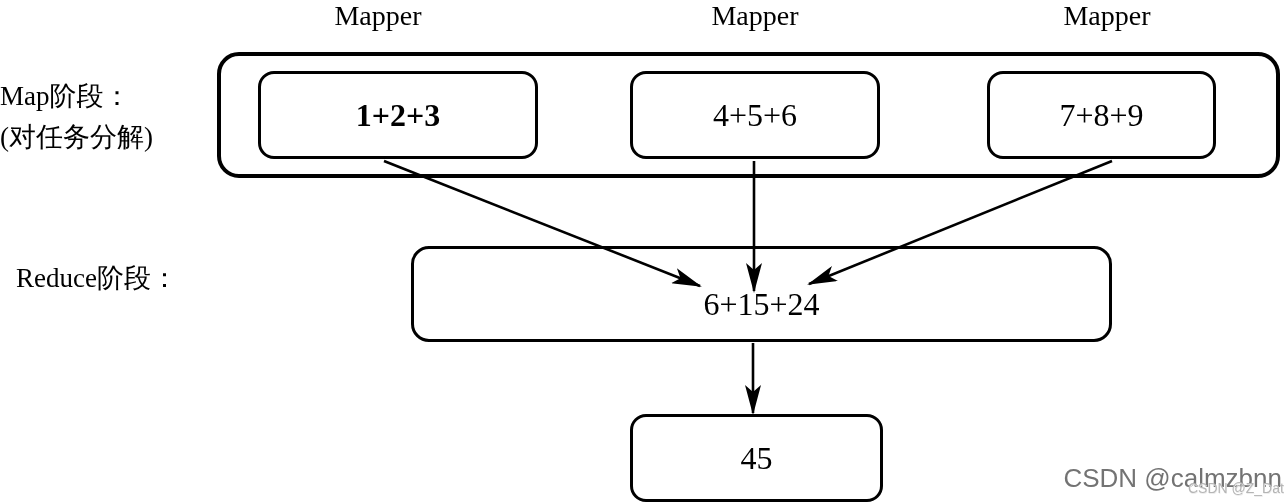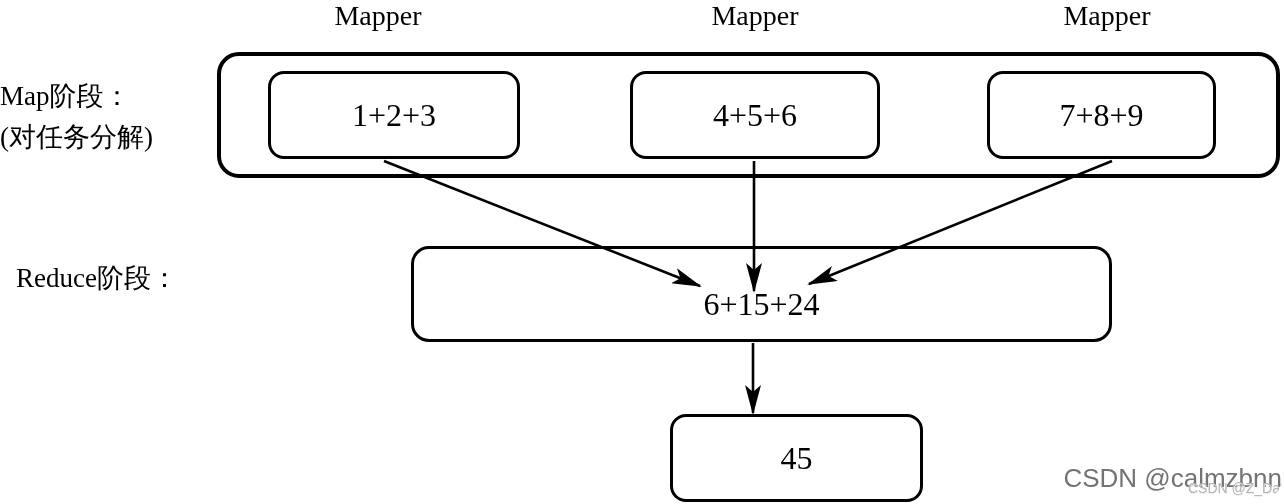--- a/index.html
+++ b/index.html
@@ -3,21 +3,20 @@
 <meta charset="utf-8">
 <style>
   html,body{margin:0;padding:0;background:#ffffff;}
   #canvas{
     position:relative;
     width:1284px;height:504px;
     background:#ffffff;
     overflow:hidden;
     font-family:"Liberation Serif","DejaVu Serif",serif;
     color:#000;
-    border-radius:31px;
   }
   .abs{position:absolute;}
   .mapper-label{
     font-size:28px;
     text-align:center;
     width:160px;
     top:0px;
     line-height:32px;
   }
   .stage-label{
@@ -40,33 +39,32 @@
   #outer-map-box{
     left:217px;top:52px;width:1063px;height:126px;
     border-width:4px;
     border-radius:22px;
     background:transparent;
   }
   .task-box{
     top:71px;height:88px;
     border-radius:16px;
   }
-  #task-box-1{left:268px;width:252px;}
+  #task-box-1{left:258px;width:280px;font-weight:bold;}
   #task-box-2{left:630px;width:250px;}
   #task-box-3{left:987px;width:229px;}
   #reduce-box{
     left:411px;top:246px;width:701px;height:96px;
     border-radius:18px;
     align-items:flex-end;
     padding-bottom:16px;
   }
   #result-box{
     left:630px;top:414px;width:253px;height:88px;
     border-radius:16px;
-    margin-left:40px;
   }
   #arrow-layer{
     position:absolute;left:0;top:0;width:1284px;height:504px;
     pointer-events:none;
     z-index:5;
   }
   #arrow-layer line{stroke:#000;stroke-width:2.6;}
   .watermark-primary{
     right:2px;top:463px;
     font-family:"Liberation Sans","DejaVu Sans",sans-serif;

